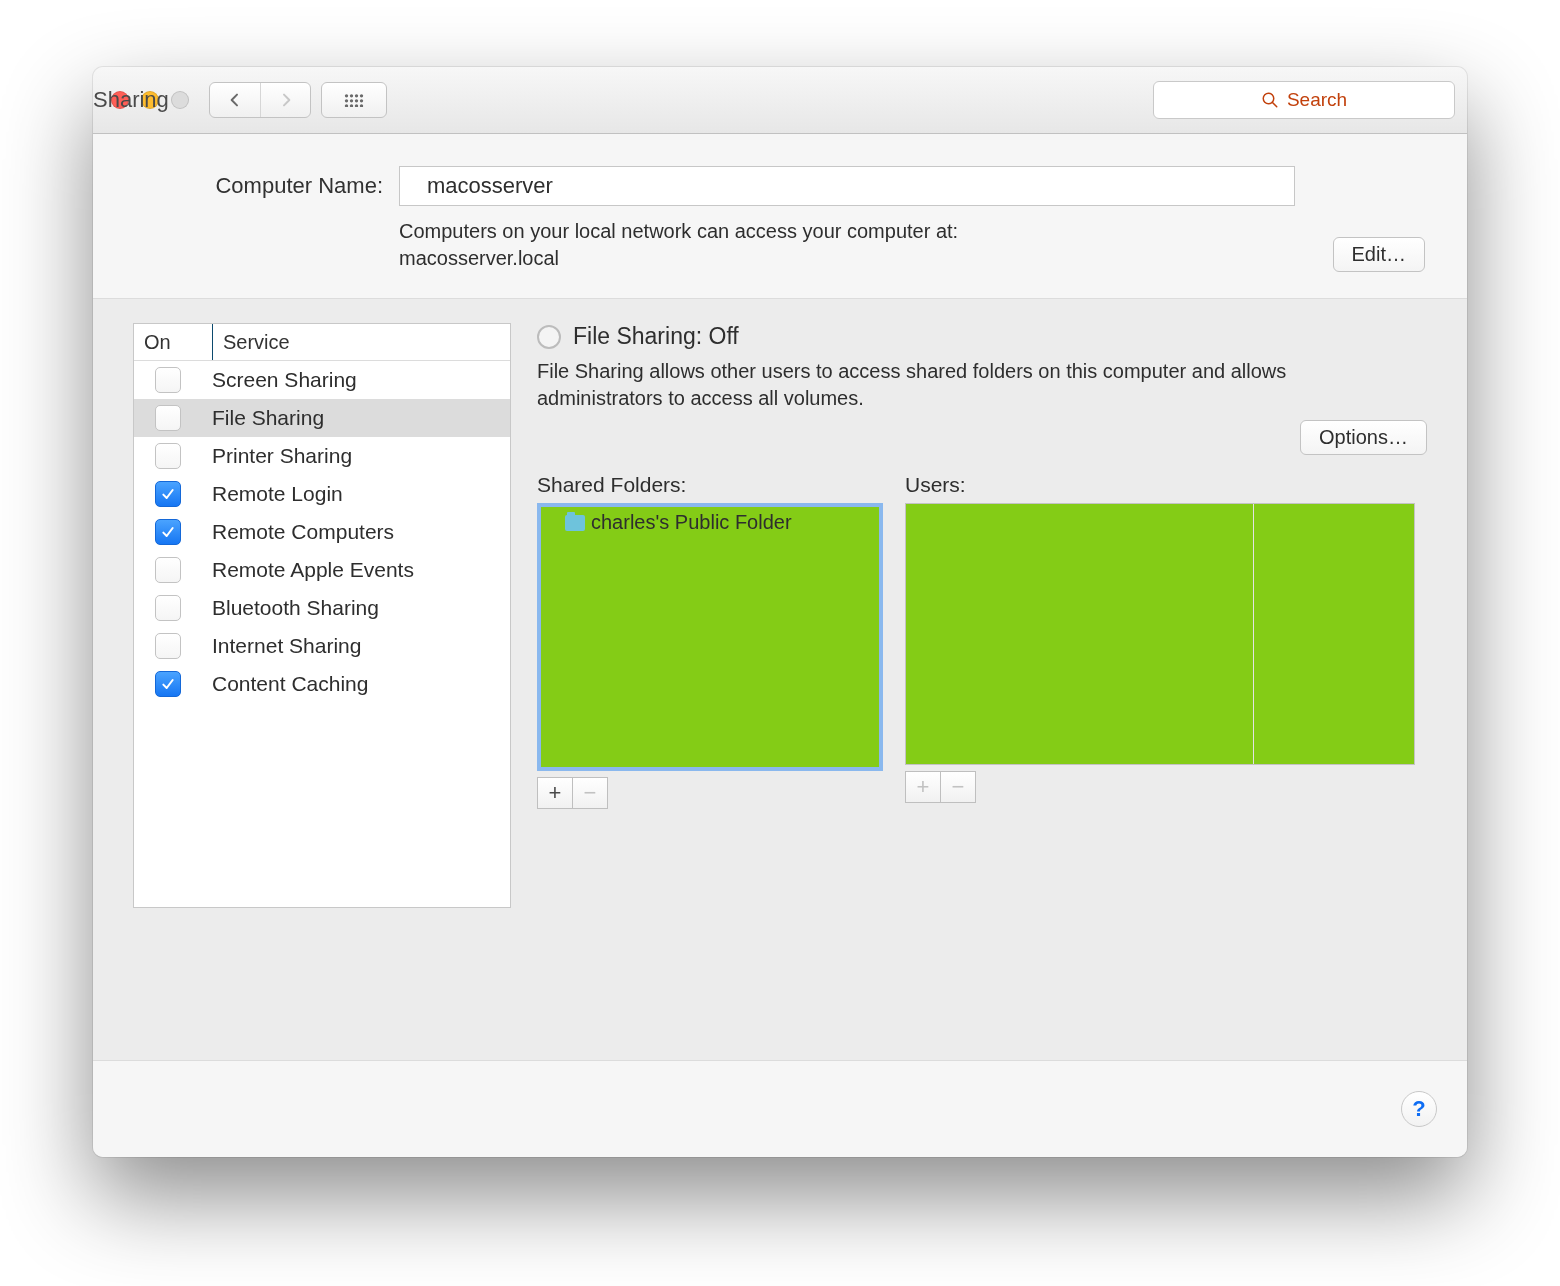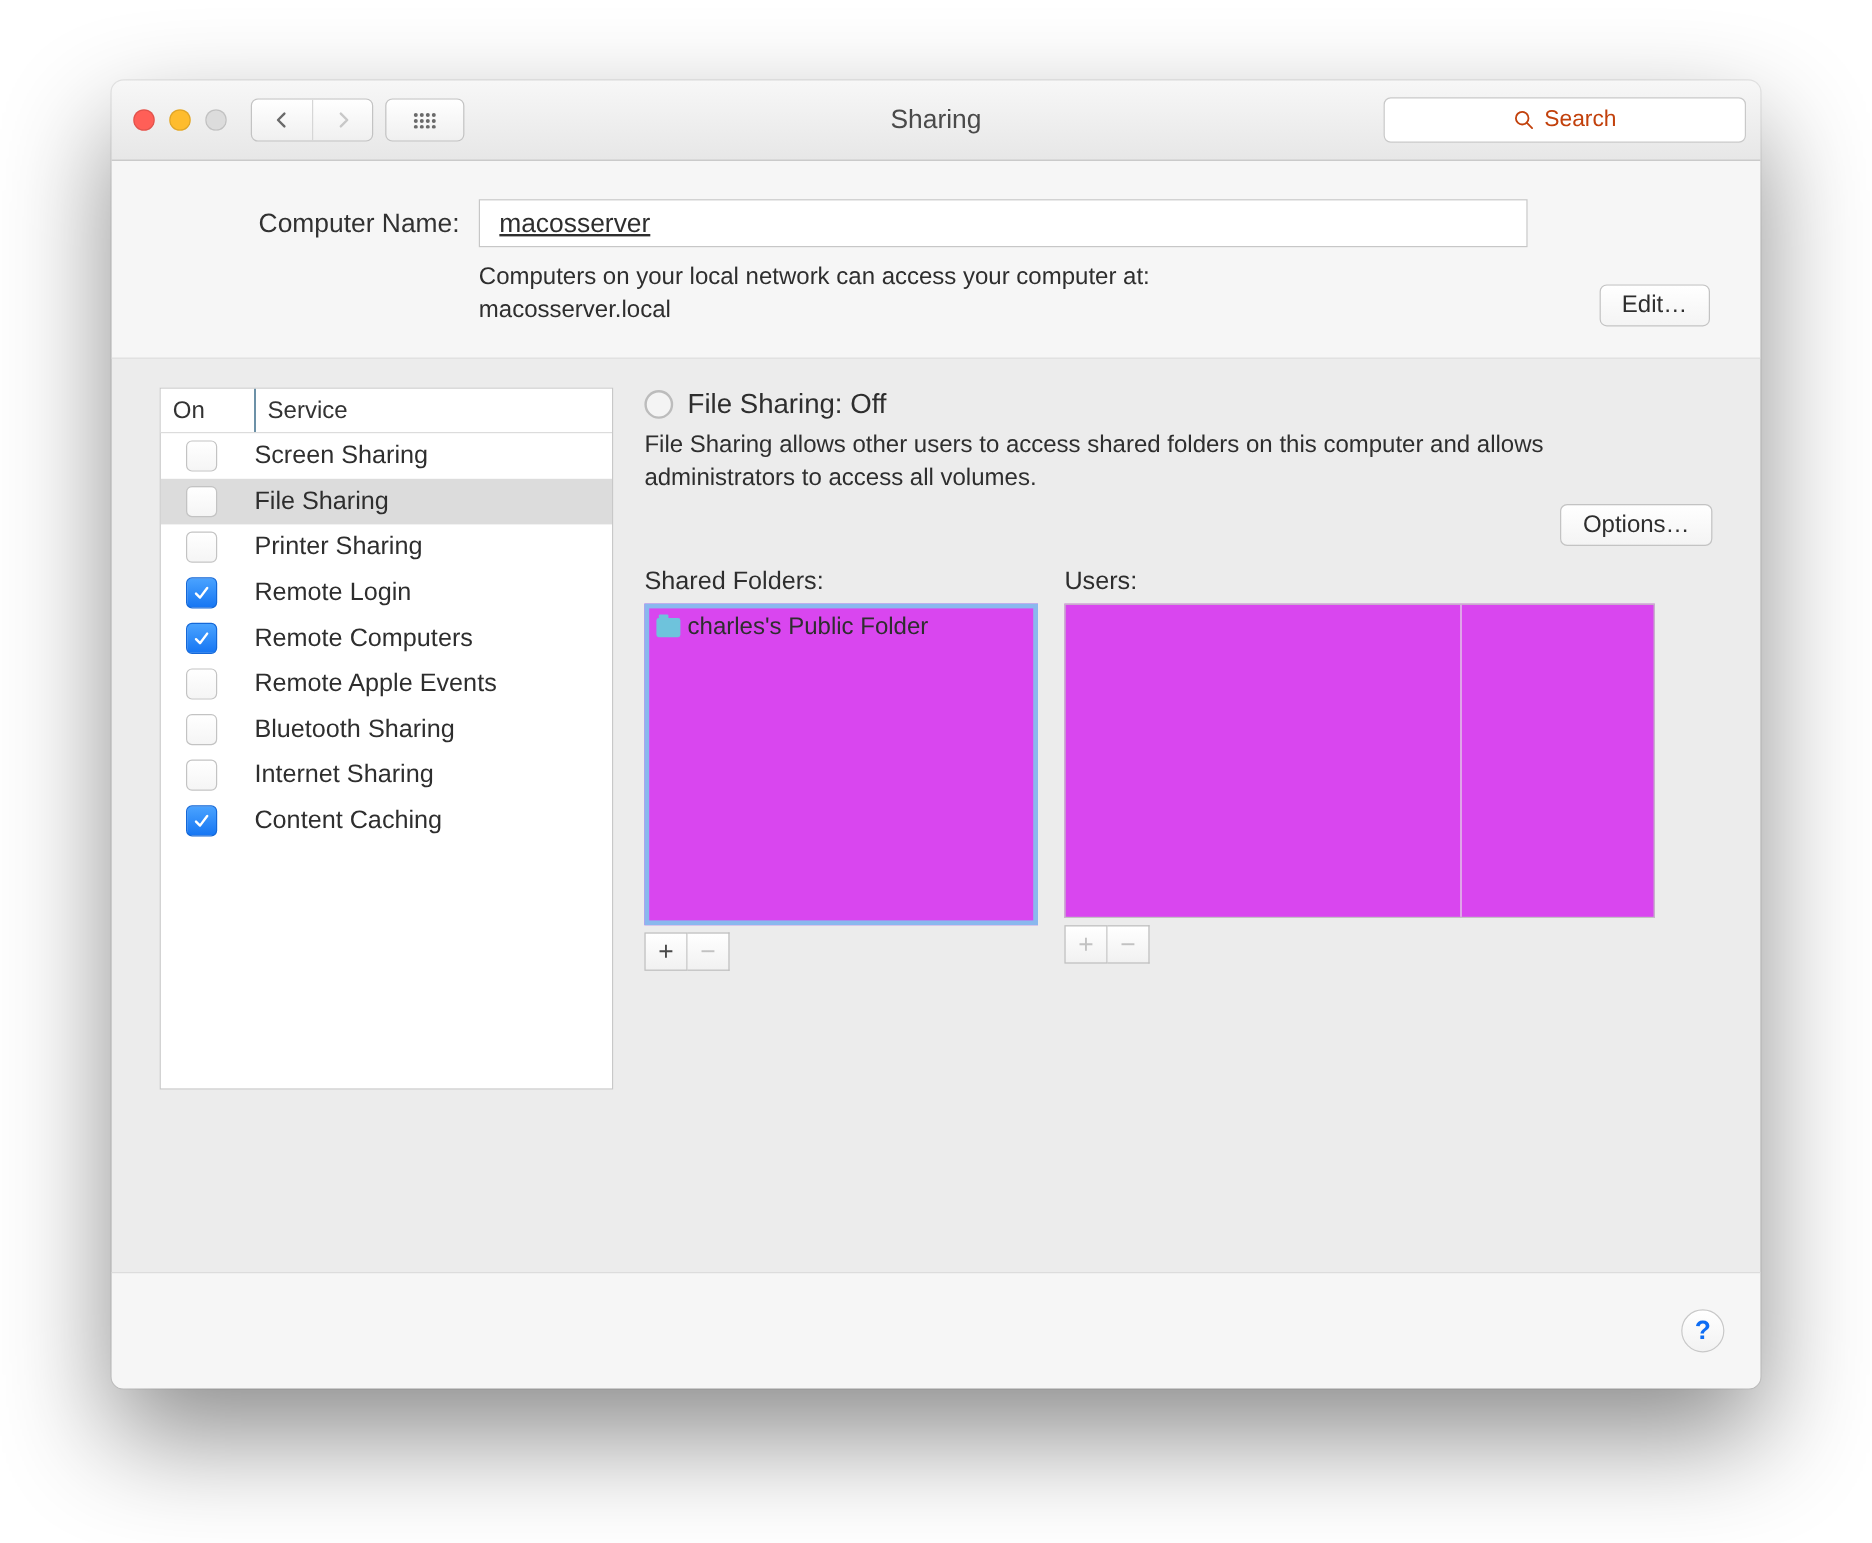--- a/index.html
+++ b/index.html
@@ -86,21 +86,20 @@
     display: flex;
     align-items: center;
     justify-content: center;
     color: #6a6a6a;
   }
   .grid-btn svg { width: 20px; height: 14px; }
 
   .title {
     position: absolute;
     left: 0; right: 0;
-    text-align: center;
     font-size: 22px;
     font-weight: 500;
     color: #4a4a4a;
     pointer-events: none;
   }
 
   .search {
     margin-left: auto;
     width: 300px;
     height: 36px;
@@ -133,23 +132,22 @@
     font-size: 22px;
     color: #313131;
   }
   .name-row input {
     flex: 0 0 840px;
     height: 38px;
     border: 1px solid #c7c7c7;
     border-radius: 0;
     background: #fff;
     font-size: 22px;
-    padding: 0 16px;
-    color: #2e2e2e;
-    text-decoration: underline;
+    padding: 0 27px;
+    color: #2e2e2e;
   }
   .access-row {
     display: flex;
     align-items: flex-start;
     gap: 16px;
     margin-top: 12px;
   }
   .access-row .spacer { width: 250px; flex: none; }
   .access-row .msg {
     width: 720px;
@@ -278,24 +276,25 @@
   }
 
   .lists-row {
     display:flex;
     gap: 22px;
     margin-top: 18px;
   }
   .list-col { display:flex; flex-direction:column; }
   .list-col .list-label { font-size:21px; margin-bottom:6px; }
   .list-box {
-    background:#d946ef;
+    background:#84cc16;
     border:1px solid #c3c3c3;
     height: 260px;
     position: relative;
+    padding-left: 18px;
   }
   .list-box.focused {
     border: 4px solid #8ab8ee;
   }
   .folders-box { width: 320px; }
   .users-box   { width: 490px; }
   .users-box::after {
     content:"";
     position:absolute;
     top:0; bottom:0;

